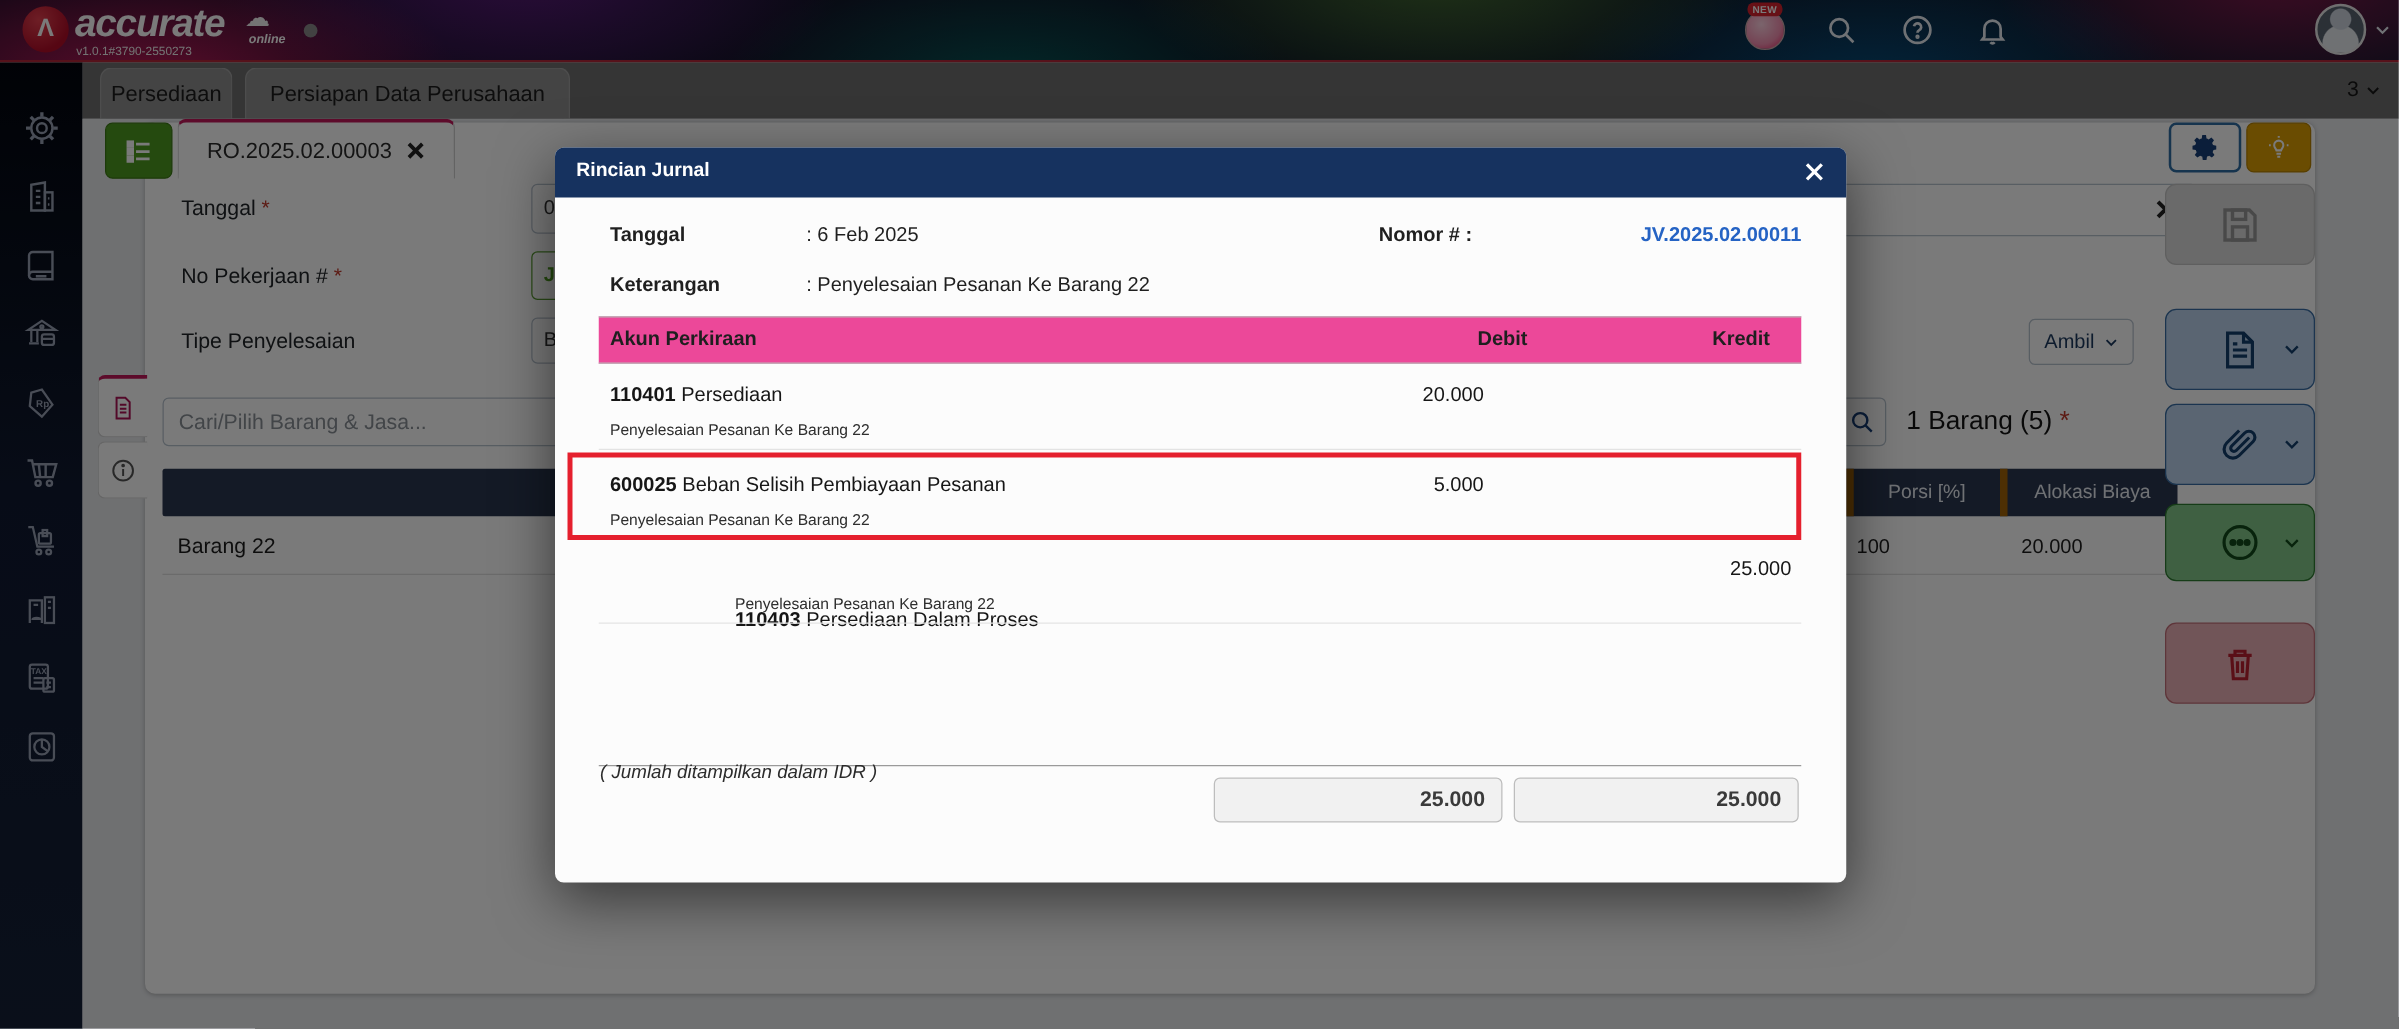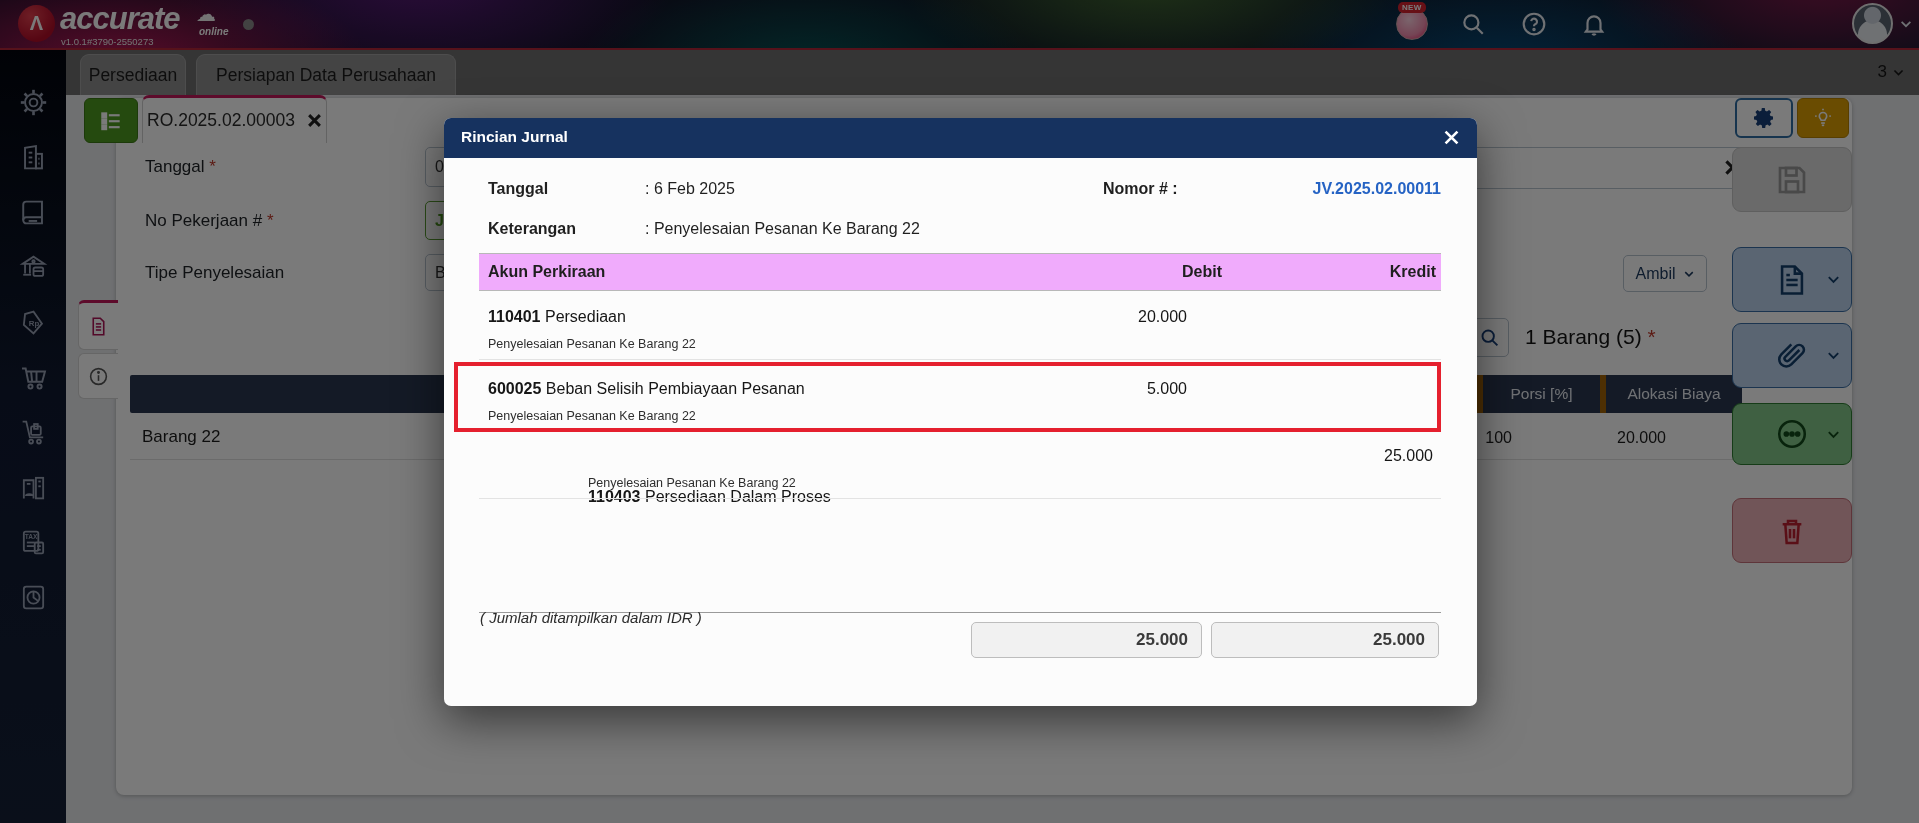--- a/index.html
+++ b/index.html
@@ -52,21 +52,21 @@
   
   .sidebar { position:absolute; left:0; top:50px; width:66px; height:773px;
     background:linear-gradient(180deg,#03060e,#101a31 45%,#152138); }
   .side-ic { position:absolute; left:19px; width:29px; height:29px; color:#99a2b5; cursor:pointer; }
 
   
   .content { position:absolute; left:66px; top:95px; width:1853px; height:728px; background:#e8eaed; }
   .card { position:absolute; left:50px; top:3px; width:1736px; height:697px; background:#ffffff; border-radius:8px; box-shadow:0 1px 4px rgba(0,0,0,.25); }
   .green-btn { position:absolute; left:18px; top:3px; width:54px; height:45px; background:#4f9b20; border:1px solid #3c7a15; border-radius:6px;
     color:#fff; display:flex; align-items:center; justify-content:center; cursor:pointer; }
-  .doc-tab { position:absolute; left:76px; top:0px; width:185px; height:48px; background:#fff; border:1px solid #cfcfcf; border-bottom:none;
+  .doc-tab { position:absolute; left:76px; top:0px; width:222px; height:48px; background:#fff; border:1px solid #cfcfcf; border-bottom:none;
     border-top:3px solid #c2185b; border-radius:7px 7px 0 0; display:flex; align-items:center; justify-content:center; gap:12px;
     font-size:17.5px; color:#2b2b2b; cursor:pointer; }
   .fld-label { position:absolute; font-size:17px; color:#212529; }
   .req { color:#c0392b; }
   .frag-box { position:absolute; background:#fff; border:1px solid #b9c4d0; border-radius:5px; font-size:16px; color:#333;
     display:flex; align-items:center; padding-left:9px; }
   .frag-green { border:1px solid #5a9e32; color:#4f9b20; font-weight:bold; }
   .right-field { position:absolute; left:1180px; top:52px; width:512px; height:42px; background:#fff; border:1px solid #b9c4d0; border-radius:5px; }
   .right-field .val { position:absolute; left:22px; top:10px; font-size:16px; color:#2c2c2c; }
   .right-field .clear { position:absolute; right:16px; top:11px; width:17px; height:17px; color:#222; cursor:pointer; }
@@ -101,21 +101,21 @@
   
   .dim-overlay { position:absolute; inset:0; background:rgba(0,0,0,0.52); z-index:40; }
   .modal { position:absolute; left:444px; top:118px; width:1033px; height:588px; background:#fcfcfc; border-radius:7px;
     box-shadow:0 14px 46px rgba(0,0,0,.55); z-index:50; }
   .modal-head { position:absolute; left:0; top:0; width:1033px; height:40px; background:#16325f; border-radius:7px 7px 0 0; }
   .modal-title { position:absolute; left:17px; top:10px; color:#fff; font-size:15.5px; font-weight:600; }
   .modal-close { position:absolute; right:16px; top:10px; width:19px; height:19px; color:#fff; cursor:pointer; }
   .m-label { position:absolute; font-size:16px; font-weight:bold; color:#1f1f1f; }
   .m-value { position:absolute; font-size:16px; color:#1f1f1f; }
   .m-link { position:absolute; font-size:16px; font-weight:bold; color:#2563c4; text-align:right; cursor:pointer; }
-  .jr-band { position:absolute; left:35px; top:135px; width:962px; height:38px; background:#f0abfc;
+  .jr-band { position:absolute; left:35px; top:135px; width:962px; height:38px; background:#ec4899;
     border-top:1px solid #b8b8b8; border-bottom:1px solid #b8b8b8; }
   .jr-band .h { position:absolute; top:9px; font-size:16px; font-weight:bold; color:#1f1f1f; }
   .jr-code { font-weight:bold; }
   .jr-name { font-weight:normal; }
   .jr-row-title { position:absolute; font-size:16px; color:#161616; }
   .jr-memo { position:absolute; font-size:12.5px; color:#2e2e2e; }
   .jr-amt { position:absolute; font-size:16px; color:#161616; text-align:right; }
   .jr-div { position:absolute; left:35px; width:962px; height:1px; background:#e3e3e3; }
   .jr-highlight { position:absolute; left:10px; top:244px; width:987px; height:70px; border:4px solid #e5202e; }
   .foot-rule { position:absolute; left:35px; top:494px; width:962px; height:1px; background:#9a9a9a; }
@@ -378,20 +378,21 @@
         </svg>
     </div>
     <div class="vtab" style="top:258px; height:46px;">
       <svg width="21" height="21" viewBox="0 0 24 24" fill="none" stroke="#555" stroke-width="1.8">
           <circle cx="12" cy="12" r="9"></circle>
           <line x1="12" y1="10.5" x2="12" y2="17"></line>
           <circle cx="12" cy="7.3" r="0.8" fill="#555"></circle>
         </svg>
     </div>
 
+    <input class="search-input" type="text" placeholder="Cari/Pilih Barang &amp; Jasa..." style="">
 
     <div class="items-head">
       <div class="col" style="left:1347px; width:123px;">Porsi [%]</div>
       <div class="col" style="left:1470px; width:142px;">Alokasi Biaya</div>
     </div>
     <div class="item-row-name">Barang 22</div>
     <div class="item-val" style="left:1370px; width:76px;">100</div>
     <div class="item-val" style="left:1520px; width:80px;">20.000</div>
     <div class="item-row-line"></div>
 
@@ -458,21 +459,21 @@
     <div class="m-value" style="left:201px; top:62px;">: 6 Feb 2025</div>
     <div class="m-label" style="left:659px; top:62px;">Nomor # :</div>
     <div class="m-link" style="left:790px; top:62px; width:207px;">JV.2025.02.00011</div>
 
     <div class="m-label" style="left:44px; top:102px;">Keterangan</div>
     <div class="m-value" style="left:201px; top:102px;">: Penyelesaian Pesanan Ke Barang 22</div>
 
     <div class="jr-band">
       <div class="h" style="left:9px;">Akun Perkiraan</div>
       <div class="h" style="right:219px;">Debit</div>
-      <div class="h" style="right:5px;">Kredit</div>
+      <div class="h" style="right:25px;">Kredit</div>
     </div>
 
     <div class="jr-row-title" style="left:44px; top:190px;">
       <span class="jr-code">110401</span> <span class="jr-name">Persediaan</span>
     </div>
     <div class="jr-amt" style="right:290px; top:190px; width:120px;">20.000</div>
     <div class="jr-memo" style="left:44px; top:219px;">Penyelesaian Pesanan Ke Barang 22</div>
     <div class="jr-div" style="top:241px;"></div>
 
     <div class="jr-row-title" style="left:44px; top:262px;">

